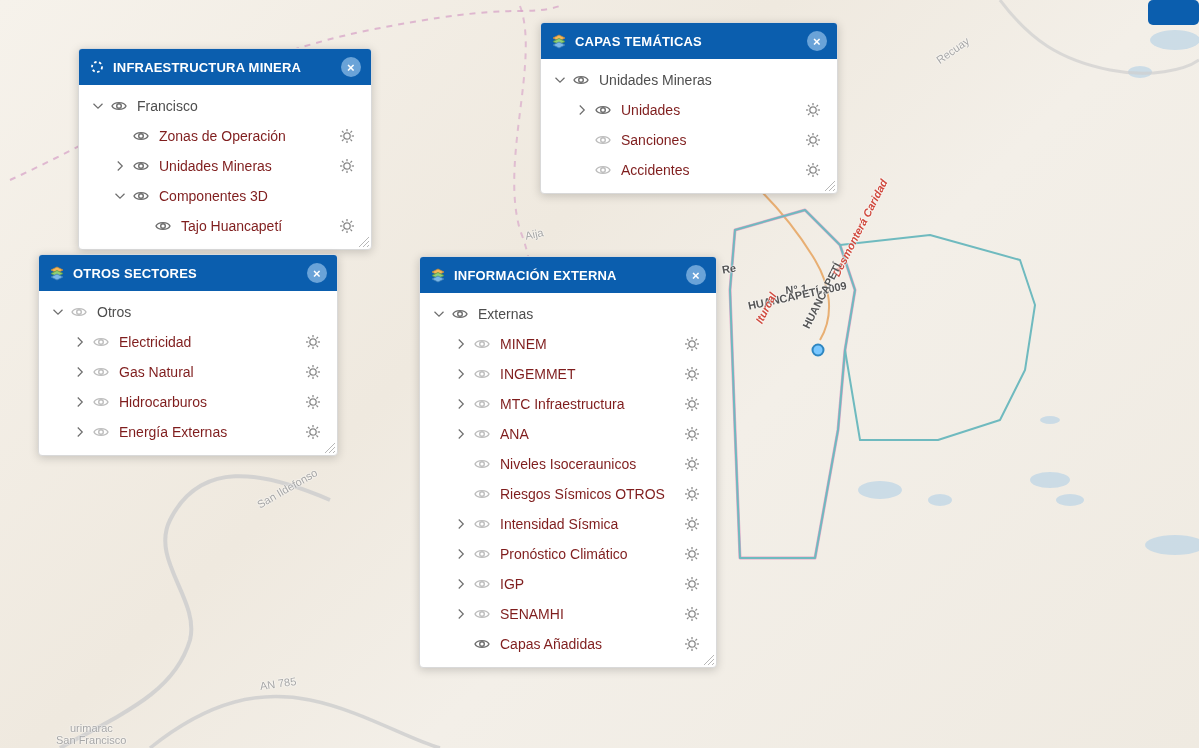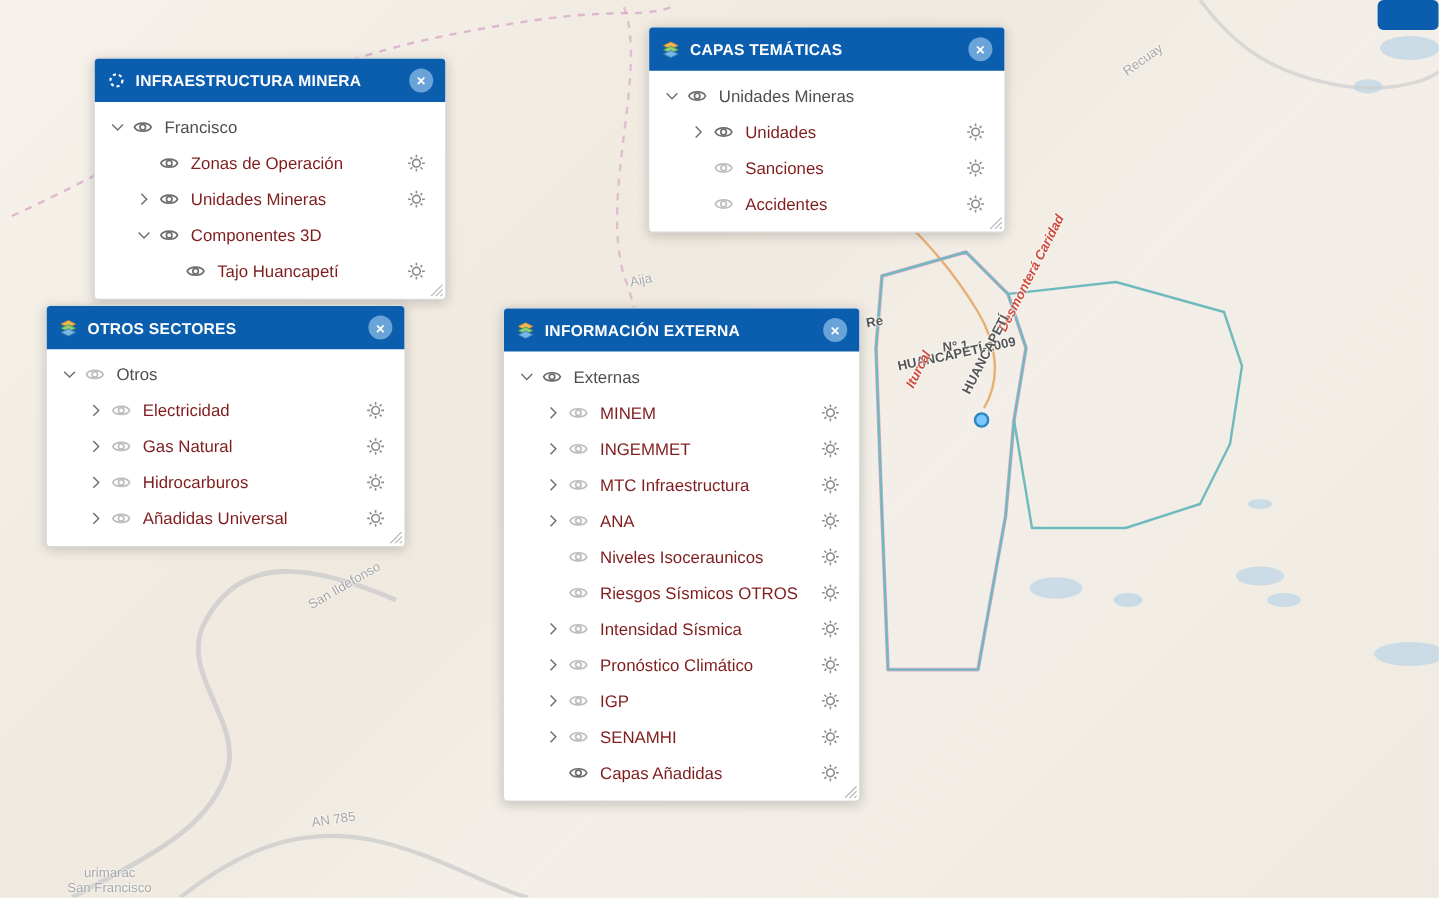--- a/index.html
+++ b/index.html
@@ -338,21 +338,21 @@
           <span class="arrow ">
             <svg width="12" height="12" viewBox="0 0 16 16">
               <use href="#ic-caret-closed"></use>
             </svg>
           </span>
           <span class="eye off">
             <svg width="16" height="16" viewBox="0 0 16 16">
               <use href="#ic-eye"></use>
             </svg>
           </span>
-          <span class="lbl">Añadidas Universal</span>
+          <span class="lbl">Energía Externas</span>
           <span class="sun">
             <svg width="16" height="16" viewBox="0 0 16 16">
               <use href="#ic-sun"></use>
             </svg>
           </span>
         </div>
       </div>
       <div class="resize-grip">
         <svg width="10" height="10" viewBox="0 0 10 10">
           <use href="#ic-grip"></use>

